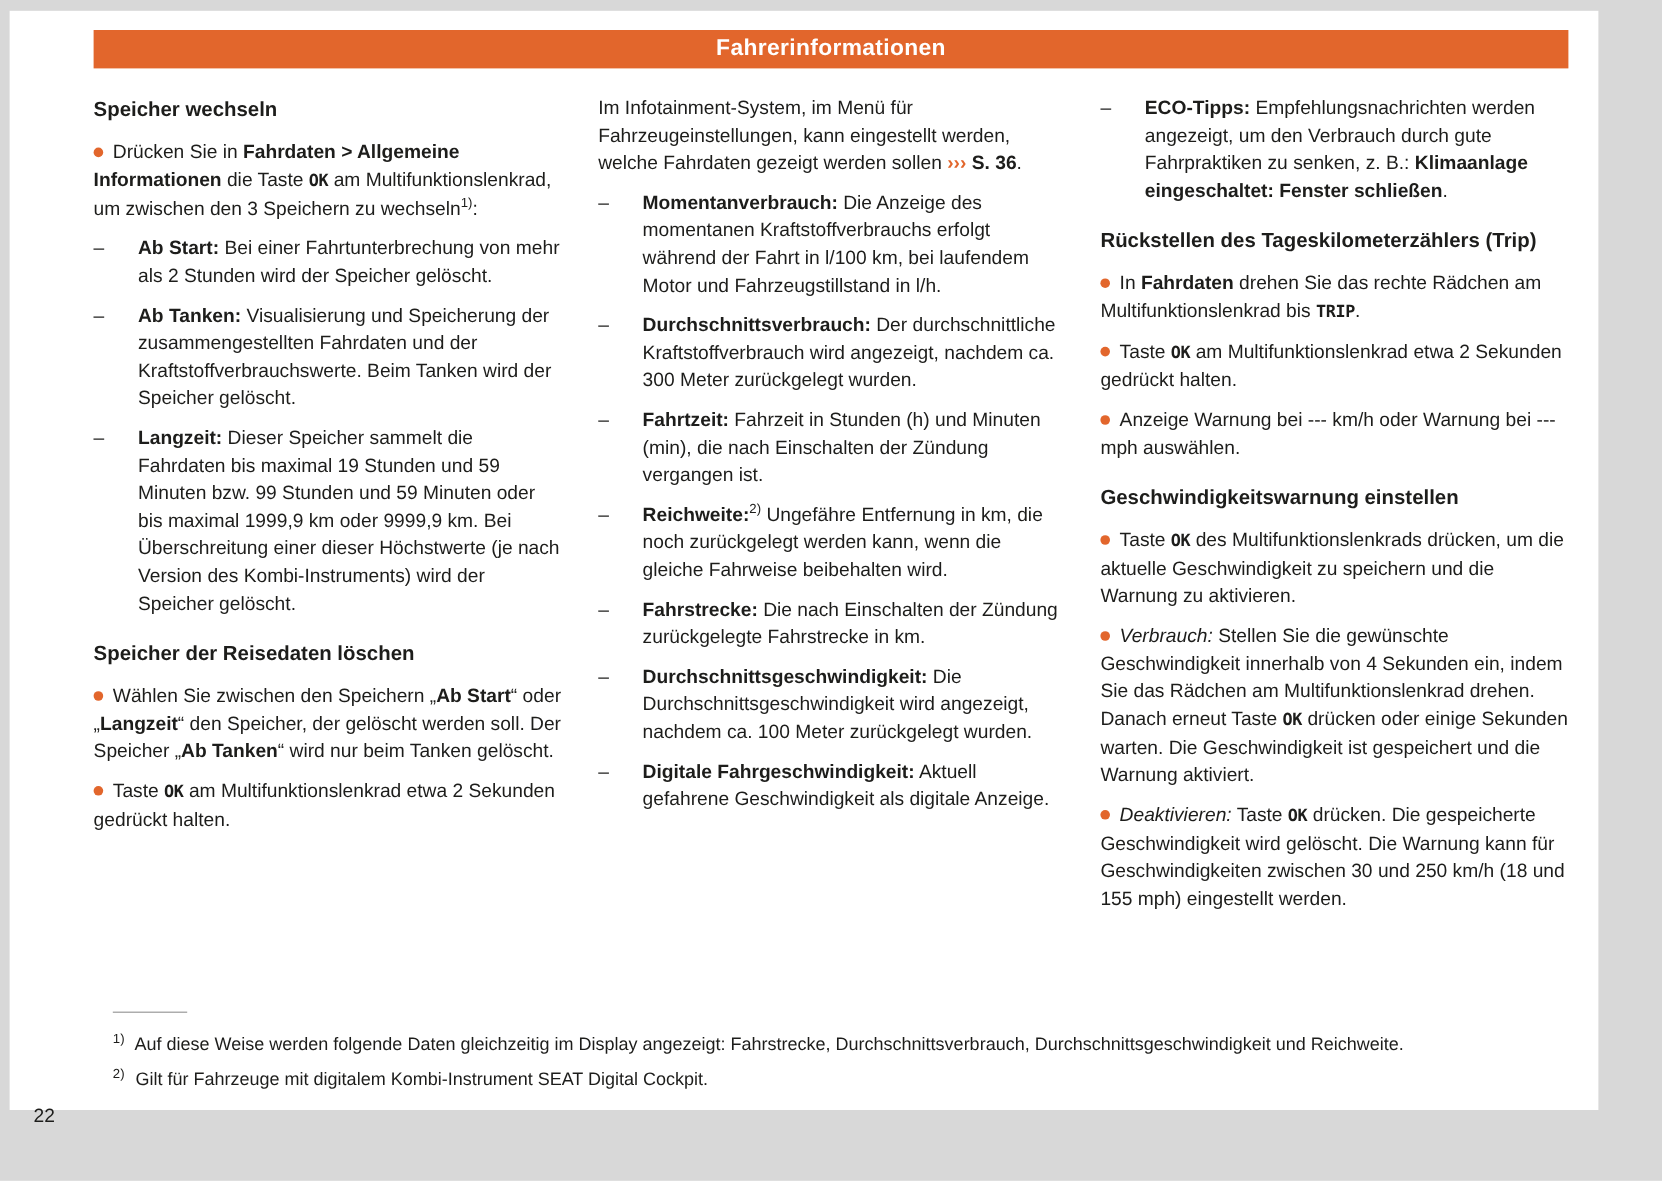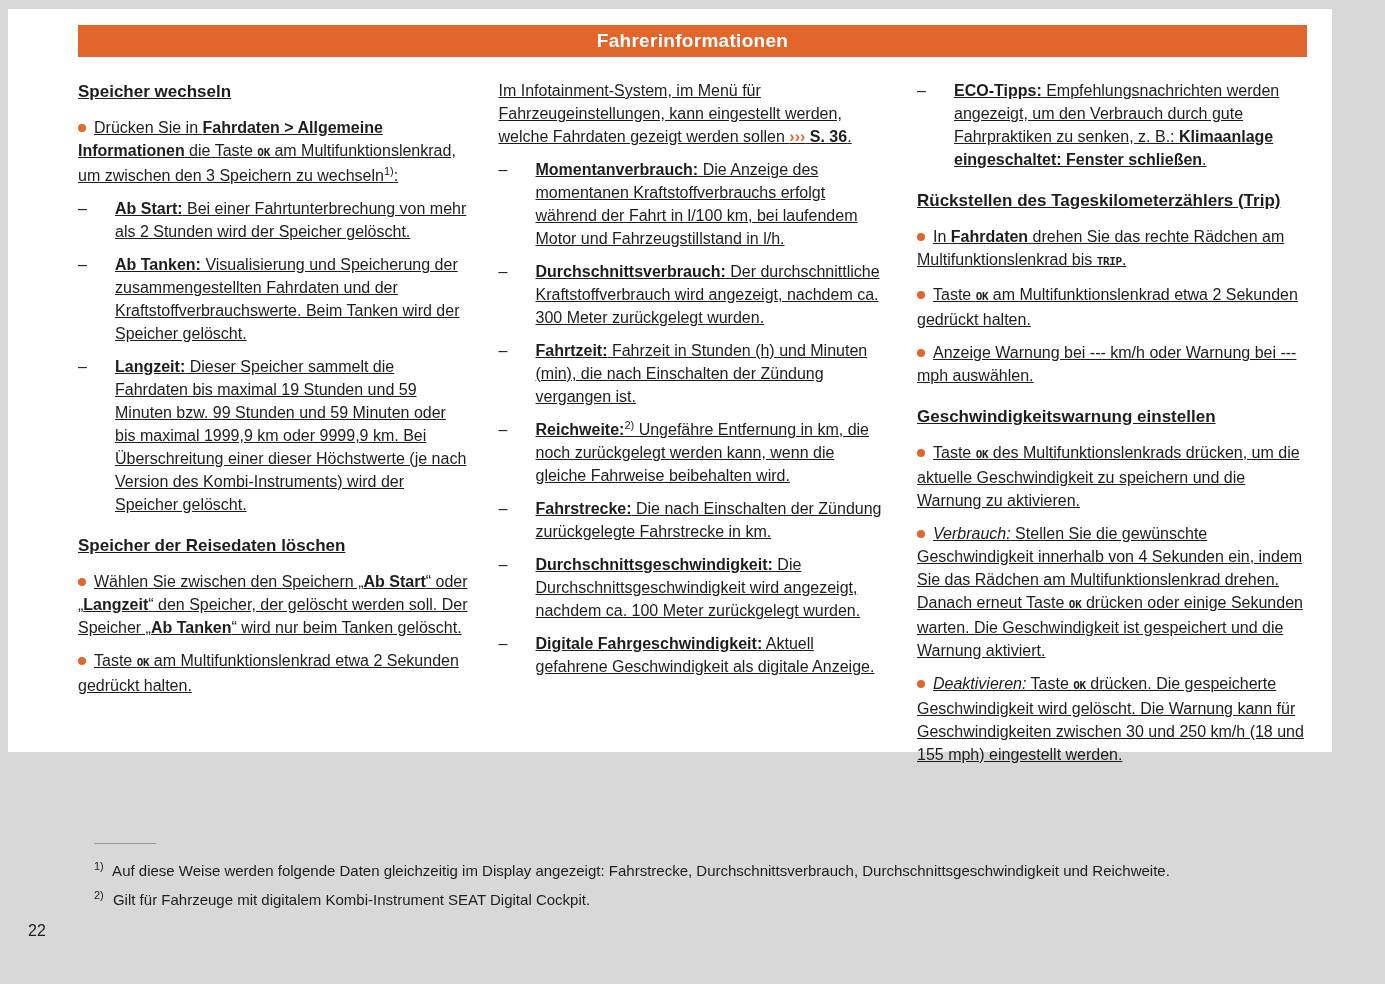--- a/index.html
+++ b/index.html
@@ -6,55 +6,55 @@
   html, body { width:1385px; height:984px; }
   body {
     background:#d8d8d8;
     font-family:"Liberation Sans", sans-serif;
     color:#1d1d1b;
     position:relative;
     overflow:hidden;
   }
   .page {
     position:absolute; left:8px; top:9px;
-    width:1324px; height:743px;
+    width:1324px; height:916px;
     background:#ffffff;
   }
   .header-bar {
     position:absolute; left:70px; top:16px;
     width:1229px; height:32px;
     background:#e2662c;
     display:flex; align-items:center; justify-content:center;
   }
   .header-bar .title {
     color:#ffffff; font-weight:bold; font-size:19px; letter-spacing:.3px;
   }
   .columns {
     position:absolute; left:70px; top:70px; width:1229px;
     display:flex; justify-content:space-between;
   }
-  .col { width:390px; font-size:16px; line-height:23px; hyphens:auto;text-decoration:underline; }
+  .col { width:390px; font-size:16px; line-height:23px; hyphens:auto; }
   .col.first { width:392px; }
   .blk { margin-bottom:10px; }
   .blk.heading {
     font-weight:bold; font-size:17px; line-height:25px;
     margin-top:17px; margin-bottom:12px;
   }
   .blk.heading:first-child { margin-top:0; }
   .blk.dash { position:relative; padding-left:37px; }
   .blk.dash > .marker { position:absolute; left:0; top:0; }
   .dot {
     display:inline-block; width:8px; height:8px; border-radius:50%;
     background:#e2662c; margin-right:8px; vertical-align:1px;
   }
   .b { font-weight:bold; }
   .i { font-style:italic; }
   .key {
     font-family:"DejaVu Sans Mono", monospace;
-    font-weight:bold; font-size:11px; letter-spacing:-.3px;
+    font-weight:bold; font-size:14px; letter-spacing:-.3px;
   }
   .sup { vertical-align:super; font-size:11px; line-height:0; }
   .orange { color:#e2662c; font-weight:bold; }
   .footnotes {
     position:absolute; left:70px; top:834px; width:1240px;
     font-size:15px; line-height:21px;margin-left:16px;
   }
   .fn-rule { width:62px; border-top:1px solid #9a9a9a; margin-bottom:16px; }
   .fn { margin-bottom:8px; }
   .fn .sup { margin-right:5px; }

